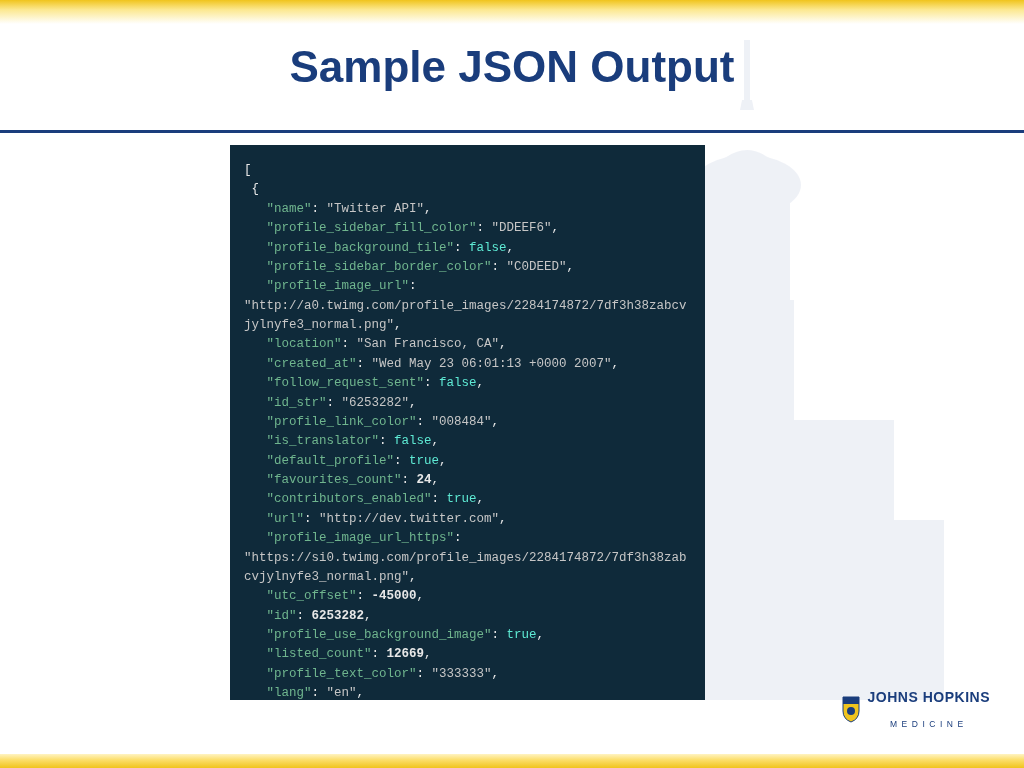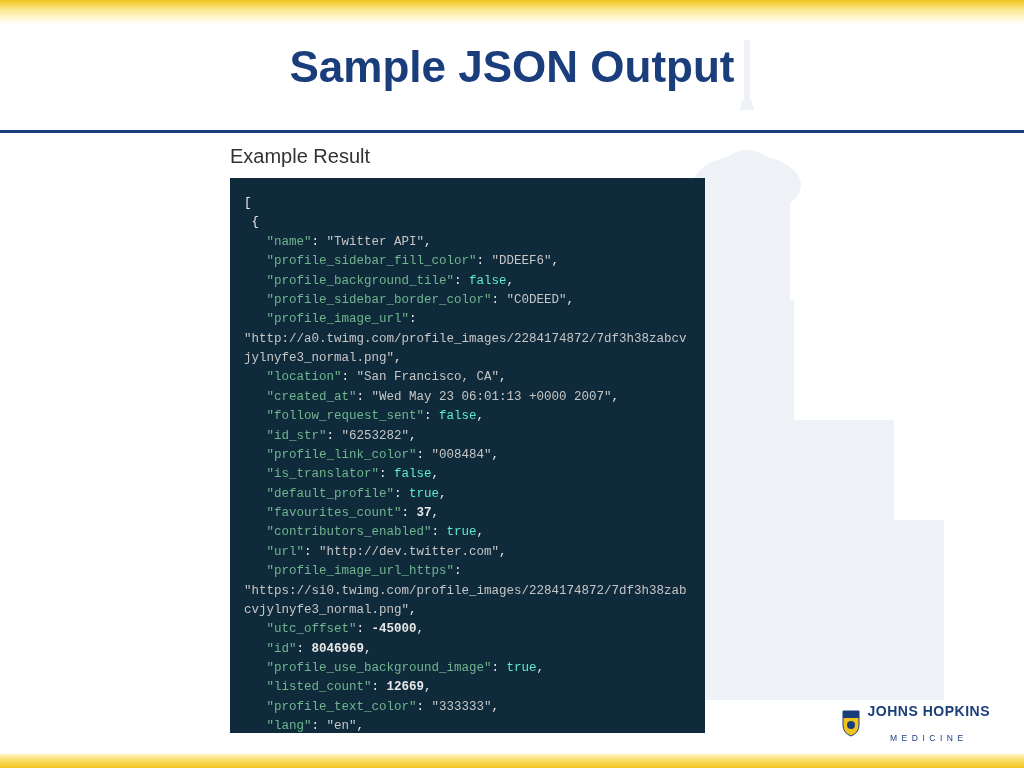--- a/index.html
+++ b/index.html
@@ -71,21 +71,21 @@
       white-space: pre-wrap;
       word-break: break-all;
     }
     .k { color: #6fb58e; }
     .s { color: #c6c6c6; }
     .b { color: #5eead4; }
     .n { color: #e8e8e8; font-weight: bold; }
     .p { color: #e8e8e8; }
     .footer-logo {
       position: absolute;
-      bottom: 26px;
+      bottom: 40px;
       right: 34px;
       display: flex;
       align-items: center;
       gap: 6px;
       z-index: 2;
     }
     .shield {
       width: 22px;
       height: 28px;
       position: relative;
@@ -129,43 +129,42 @@
     <rect x="310" y="450" width="20" height="60"></rect>
     <rect x="100" y="540" width="15" height="40"></rect>
     <rect x="380" y="540" width="15" height="40"></rect>
   </g>
 </svg>
 
 <h1 class="title">Sample JSON Output</h1>
 <div class="divider"></div>
 
 <div class="content">
-  <div class="example-heading">Example Result</div>
   <pre class="code-block" id="codeblock"><span class="p">[</span>
  <span class="p">{</span>
    <span class="k">"name"</span><span class="p">: </span><span class="s">"Twitter API"</span><span class="p">,</span>
    <span class="k">"profile_sidebar_fill_color"</span><span class="p">: </span><span class="s">"DDEEF6"</span><span class="p">,</span>
    <span class="k">"profile_background_tile"</span><span class="p">: </span><span class="b">false</span><span class="p">,</span>
    <span class="k">"profile_sidebar_border_color"</span><span class="p">: </span><span class="s">"C0DEED"</span><span class="p">,</span>
    <span class="k">"profile_image_url"</span><span class="p">:</span>
 <span class="s">"http://a0.twimg.com/profile_images/2284174872/7df3h38zabcvjylnyfe3_normal.png"</span><span class="p">,</span>
    <span class="k">"location"</span><span class="p">: </span><span class="s">"San Francisco, CA"</span><span class="p">,</span>
    <span class="k">"created_at"</span><span class="p">: </span><span class="s">"Wed May 23 06:01:13 +0000 2007"</span><span class="p">,</span>
    <span class="k">"follow_request_sent"</span><span class="p">: </span><span class="b">false</span><span class="p">,</span>
    <span class="k">"id_str"</span><span class="p">: </span><span class="s">"6253282"</span><span class="p">,</span>
    <span class="k">"profile_link_color"</span><span class="p">: </span><span class="s">"008484"</span><span class="p">,</span>
    <span class="k">"is_translator"</span><span class="p">: </span><span class="b">false</span><span class="p">,</span>
    <span class="k">"default_profile"</span><span class="p">: </span><span class="b">true</span><span class="p">,</span>
-   <span class="k">"favourites_count"</span><span class="p">: </span><span class="n">37</span><span class="p">,</span>
+   <span class="k">"favourites_count"</span><span class="p">: </span><span class="n">24</span><span class="p">,</span>
    <span class="k">"contributors_enabled"</span><span class="p">: </span><span class="b">true</span><span class="p">,</span>
    <span class="k">"url"</span><span class="p">: </span><span class="s">"http://dev.twitter.com"</span><span class="p">,</span>
    <span class="k">"profile_image_url_https"</span><span class="p">:</span>
 <span class="s">"https://si0.twimg.com/profile_images/2284174872/7df3h38zabcvjylnyfe3_normal.png"</span><span class="p">,</span>
    <span class="k">"utc_offset"</span><span class="p">: </span><span class="n">-45000</span><span class="p">,</span>
-   <span class="k">"id"</span><span class="p">: </span><span class="n">8046969</span><span class="p">,</span>
+   <span class="k">"id"</span><span class="p">: </span><span class="n">6253282</span><span class="p">,</span>
    <span class="k">"profile_use_background_image"</span><span class="p">: </span><span class="b">true</span><span class="p">,</span>
    <span class="k">"listed_count"</span><span class="p">: </span><span class="n">12669</span><span class="p">,</span>
    <span class="k">"profile_text_color"</span><span class="p">: </span><span class="s">"333333"</span><span class="p">,</span>
    <span class="k">"lang"</span><span class="p">: </span><span class="s">"en"</span><span class="p">,</span>
    
 </pre>
 </div>
 
 <div class="footer-logo">
   <svg class="shield" viewBox="0 0 22 28">

